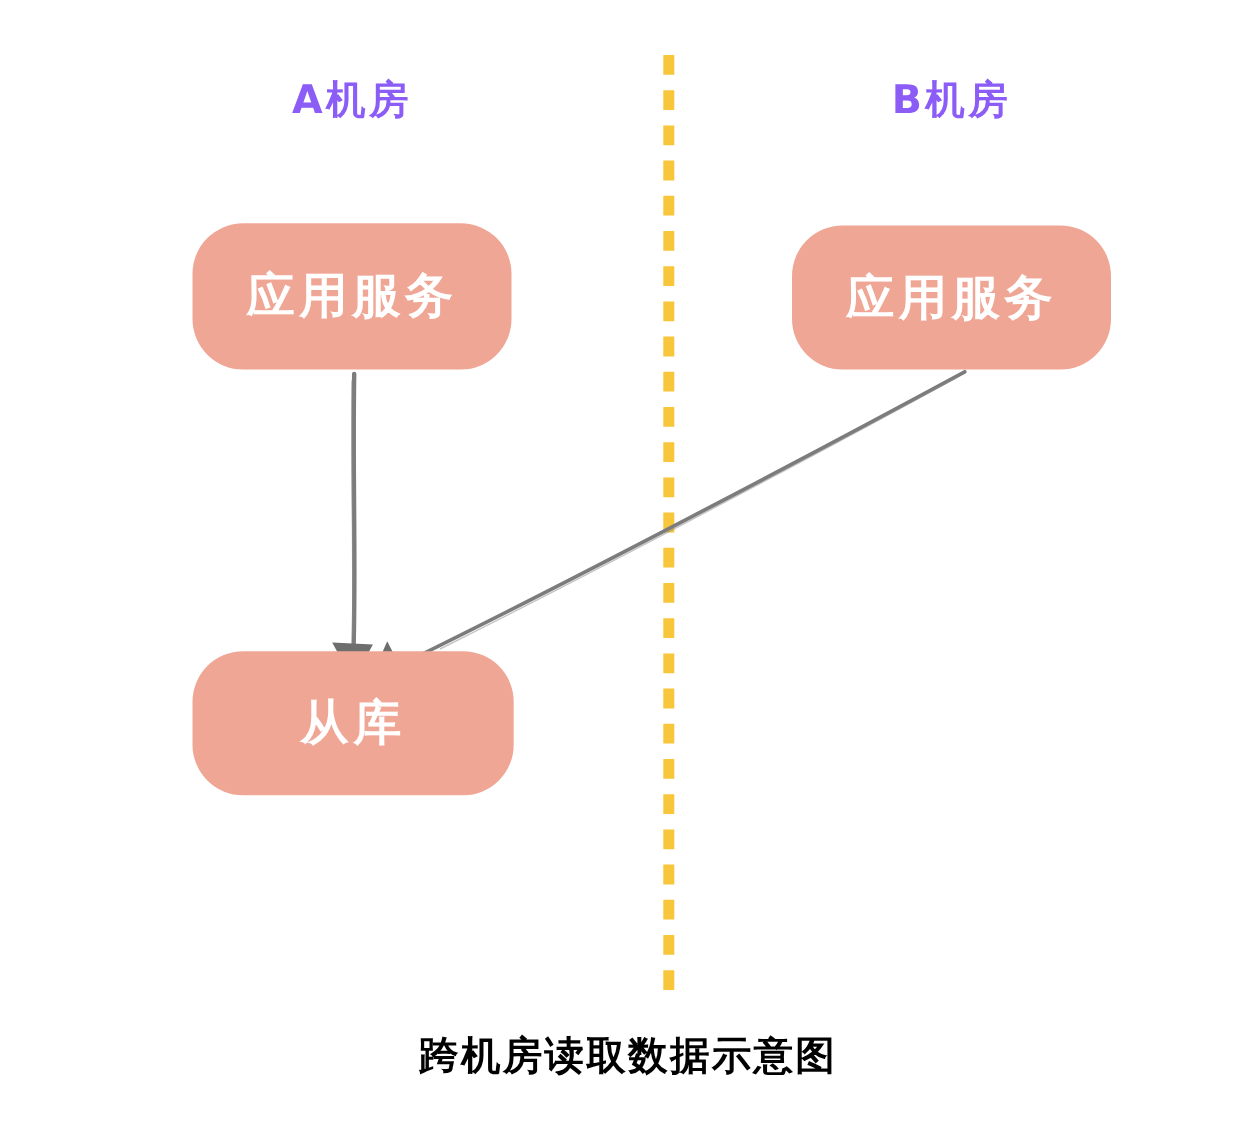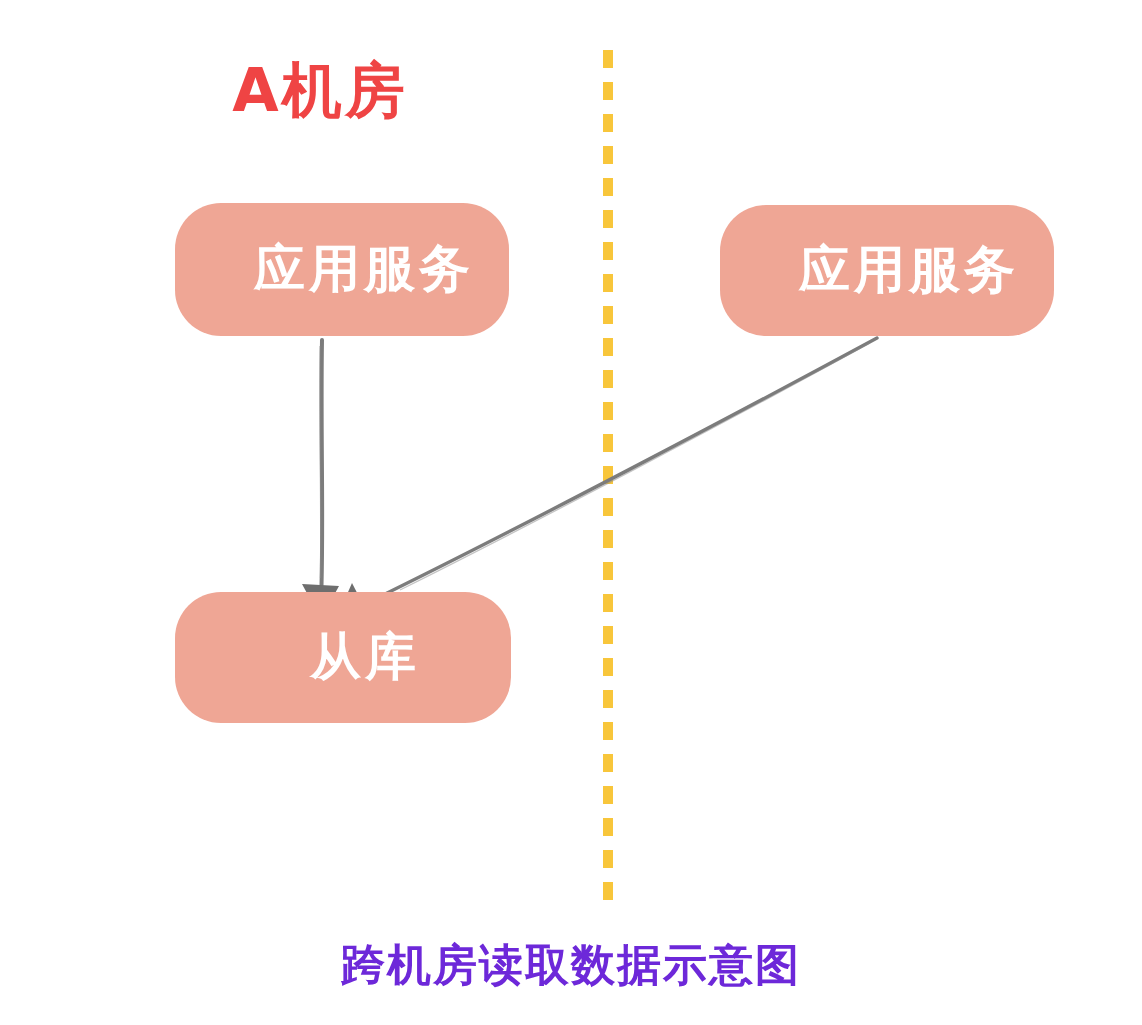--- a/index.html
+++ b/index.html
@@ -21,55 +21,54 @@
     width: 1142px;
     height: 1025px;
     pointer-events: none;
   }
   .zone-label {
     position: absolute;
     display: flex;
     align-items: center;
     justify-content: center;
     height: 70px;
-    font-size: 60px;
+    font-size: 36px;
     font-weight: 600;
     letter-spacing: 3px;
-    color: #ef4444;
+    color: #8b5cf6;
     white-space: nowrap;
   }
   .zone-label-a { left: 175px; top: 56px; width: 290px; }
   .zone-label-b { left: 720px; top: 56px; width: 290px; }
   .node {
     position: absolute;
     background: #efa695;
     border-radius: 46px;
     display: flex;
     align-items: center;
     justify-content: center;
     color: #ffffff;
-    font-size: 51px;
+    font-size: 44px;
     font-weight: 600;
     letter-spacing: 4px;
     white-space: nowrap;
-    padding-left: 44px;
   }
   .node-app-a { left: 175px; top: 203px; width: 290px; height: 133px; }
   .node-app-b { left: 720px; top: 205px; width: 290px; height: 131px; }
   .node-slave { left: 175px; top: 592px; width: 292px; height: 131px; }
   .caption {
     position: absolute;
     left: 0;
     top: 936px;
     width: 1142px;
     text-align: center;
-    font-size: 44px;
+    font-size: 36px;
     font-weight: 600;
     letter-spacing: 2px;
-    color: #6d28d9;
+    color: #000000;
     white-space: nowrap;
   }
 </style>
 </head>
 <body>
 
 <div class="canvas">
 
   <svg class="wires" viewBox="0 0 1142 1025" xmlns="http://www.w3.org/2000/svg">
 
@@ -83,20 +82,21 @@
 
     <g>
       <path d="M877 338 C 740 412, 520 528, 371 601" stroke="#7c7c7c" stroke-width="3.4" fill="none" stroke-linecap="round"></path>
       <path d="M870 343 C 730 420, 540 520, 400 590" stroke="#8a8a8a" stroke-width="1.3" fill="none" opacity="0.5"></path>
       <polygon points="352,583 335,622 370,618" fill="#6e6e6e"></polygon>
     </g>
   </svg>
 
   <div class="zone-label zone-label-a">A机房</div>
 
+  <div class="zone-label zone-label-b">B机房</div>
 
   <div class="node node-app-a">
     <span>应用服务</span>
   </div>
 
   <div class="node node-app-b">
     <span>应用服务</span>
   </div>
 
   <div class="node node-slave">

